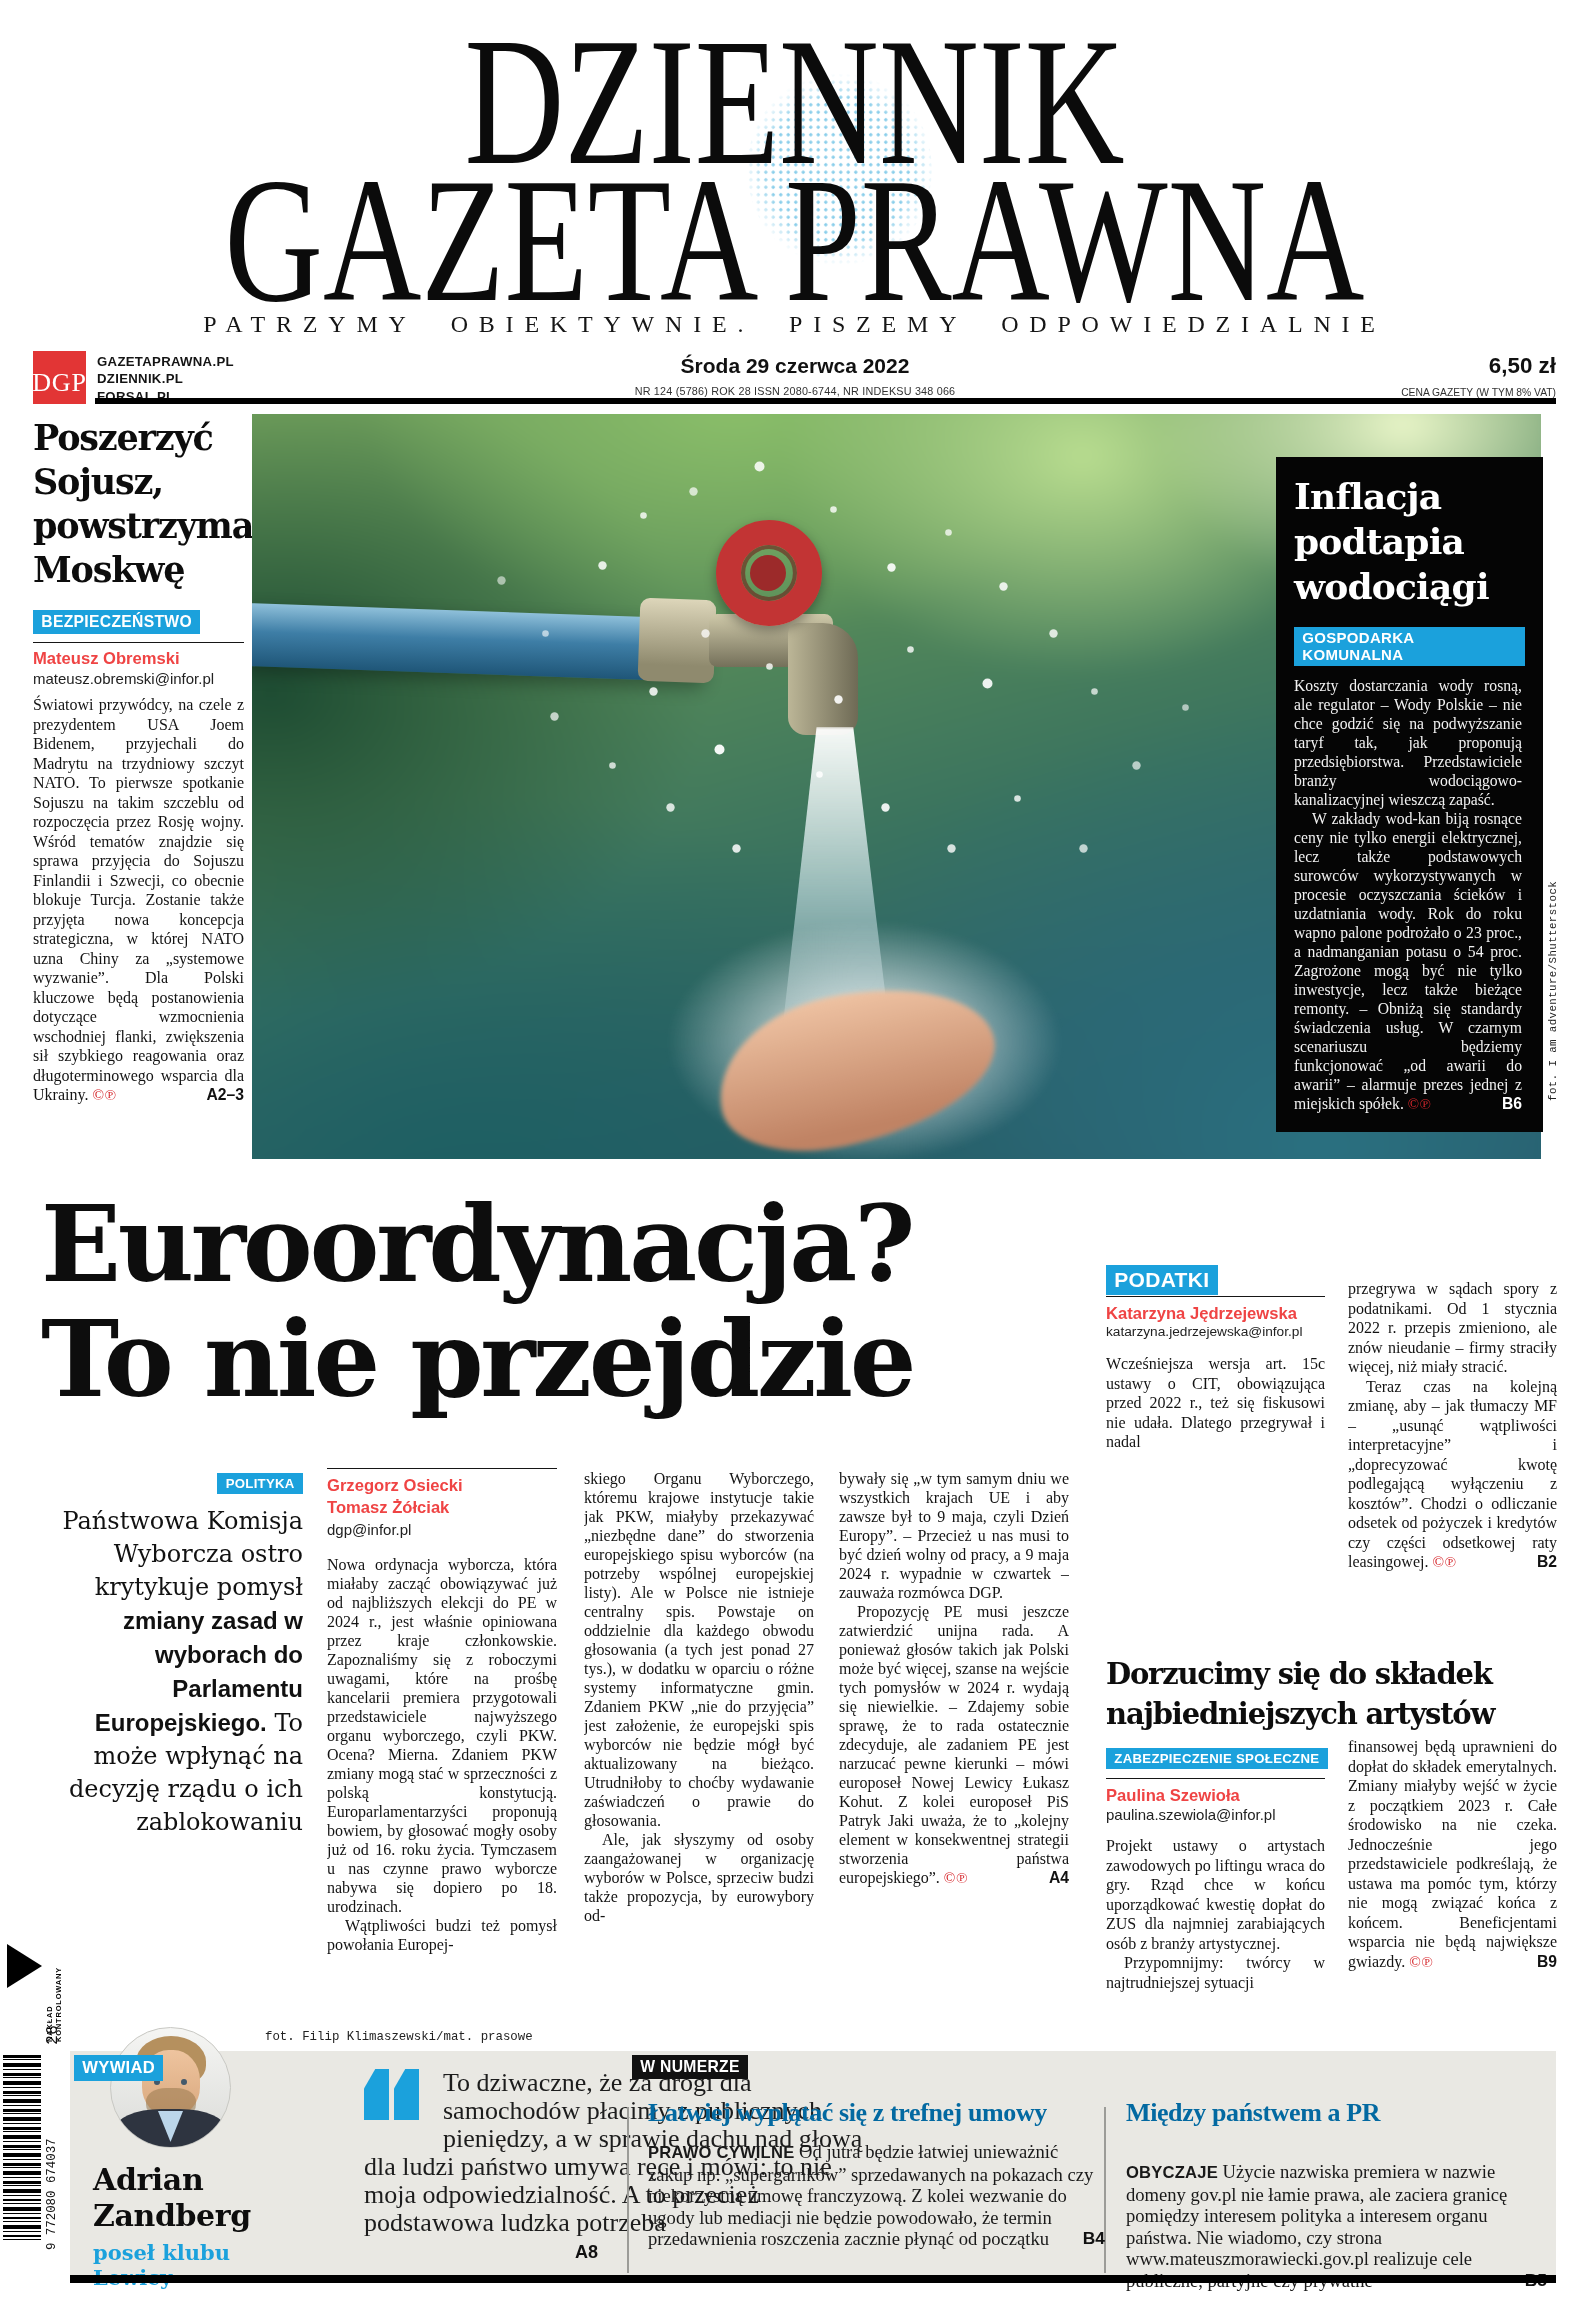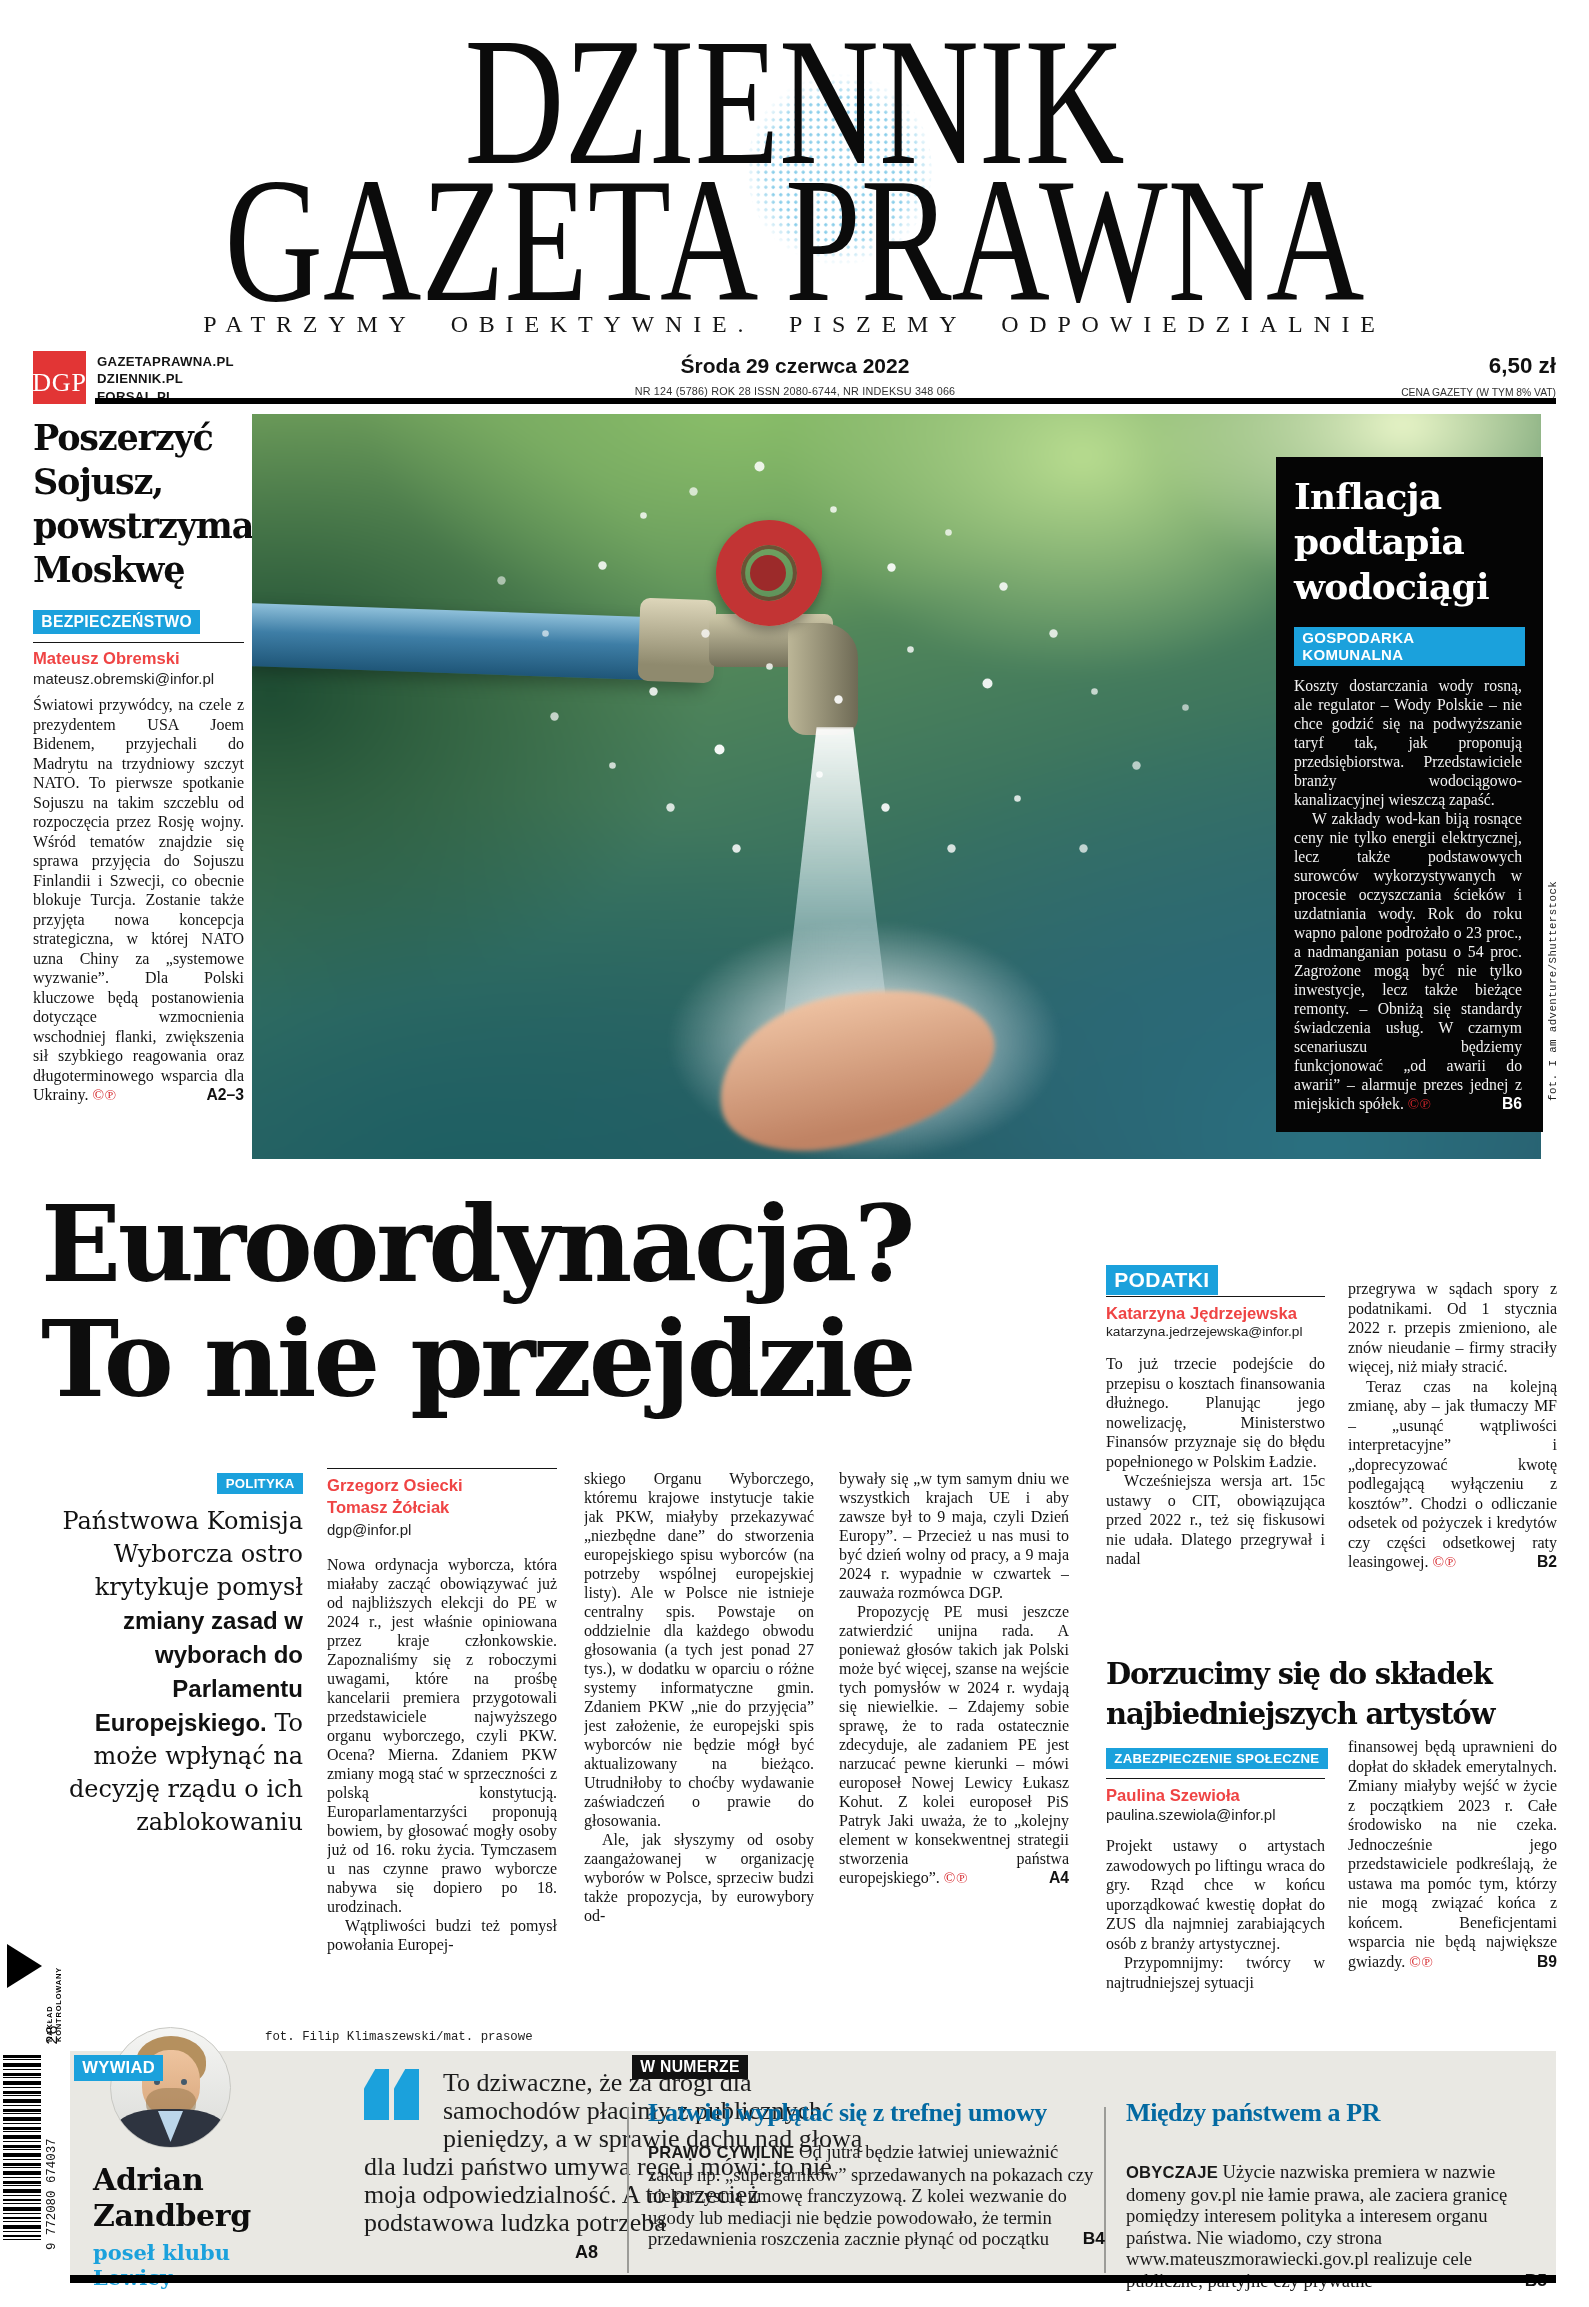--- a/index.html
+++ b/index.html
@@ -293,21 +293,20 @@
     <p><span>Propozycję PE musi jeszcze zatwierdzić unijna rada. A ponieważ głosów takich jak Polski może być więcej, szanse na wejście tych pomysłów w 2024 r. wydają się niewielkie. – Zdajemy sobie sprawę, że to rada ostatecznie zdecyduje, ale zadaniem PE jest narzucać pewne kierunki – mówi europoseł Nowej Lewicy Łukasz Kohut. Z kolei europoseł PiS Patryk Jaki uważa, że to „kolejny element w konsekwentnej strategii stworzenia państwa europejskiego”.</span>
        <span class="cp">©℗</span>
        <span class="pageref fr">A4</span></p>
   </div>
 
   <div class="abs tag" id="debt-tag">PODATKI</div>
   <div class="abs thinrule" id="debt-rule"></div>
   <div class="abs author" id="debt-author">Katarzyna Jędrzejewska</div>
   <div class="abs email" id="debt-email">katarzyna.jedrzejewska@infor.pl</div>
   <div class="abs body" id="debt-col1">
-    <p>To już trzecie podejście do przepisu o kosztach finansowania dłużnego. Planując jego nowelizację, Ministerstwo Finansów przyznaje się do błędu popełnionego w Polskim Ładzie.</p>
     <p>Wcześniejsza wersja art. 15c ustawy o CIT, obowiązująca przed 2022 r., też się fiskusowi nie udała. Dlatego przegrywał i nadal</p>
   </div>
   <div class="abs body" id="debt-col2">
     <p>przegrywa w sądach spory z podatnikami. Od 1 stycznia 2022 r. przepis zmieniono, ale znów nieudanie – firmy straciły więcej, niż miały stracić.</p>
     <p><span>Teraz czas na kolejną zmianę, aby – jak tłumaczy MF – „usunąć wątpliwości interpretacyjne” i „doprecyzować kwotę podlegającą wyłączeniu z kosztów”. Chodzi o odliczanie odsetek od pożyczek i kredytów czy części odsetkowej raty leasingowej.</span>
        <span class="cp">©℗</span>
        <span class="pageref fr">B2</span></p>
   </div>
 
   <div class="abs hl" id="art-hl">Dorzucimy się do składek najbiedniejszych artystów</div>

